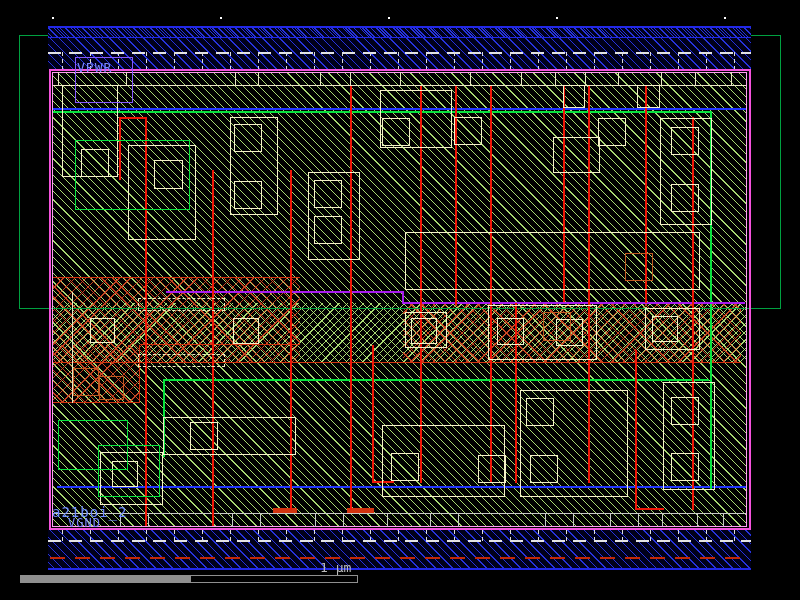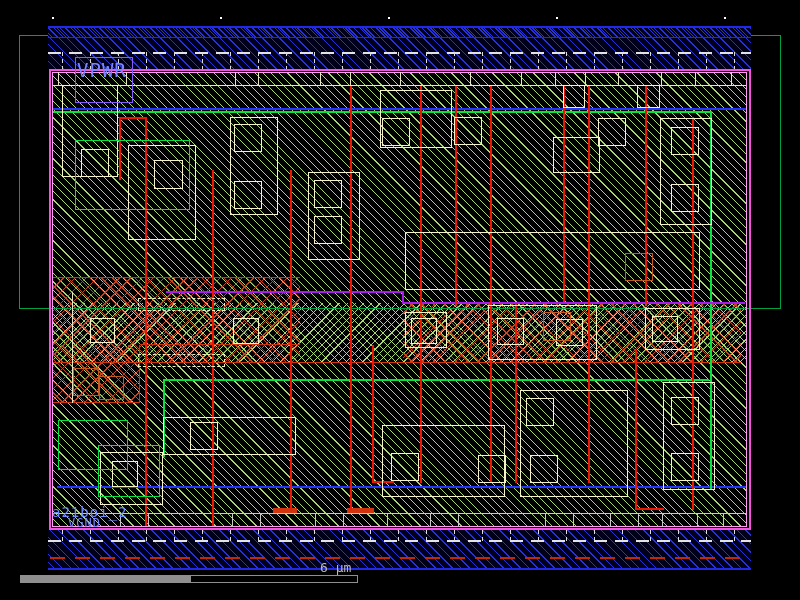--- a/index.html
+++ b/index.html
@@ -36,33 +36,33 @@
   .s-gray{background:#c9c9c9;}
   
   .s-pink1{border:2px solid #f553dd;}
   .s-pink2{border:1px solid #ff9df2;}
   .s-pin{border:1px solid #8659ff;}
   .s-dot{background:#fff;}
   .s-sbfill{background:#8f8f8f;}
   .s-sbout{border:1px solid #8f8f8f;}
   
   .lbl{position:absolute;z-index:50;white-space:pre;line-height:1;}
-  #vpwr-label{left:77px;top:61px;color:#7a86ff;font-size:19px;letter-spacing:1px;}
+  #vpwr-label{left:77px;top:61px;color:#7a86ff;font-size:13px;letter-spacing:1px;}
   #cell-label{left:52px;top:505px;color:#6f8cff;font-size:14px;letter-spacing:1px;}
   #vgnd-label{left:68px;top:517px;color:#7a86ff;font-size:12px;letter-spacing:1px;}
   #scale-label{left:320px;top:561px;color:#b9b9b9;font-size:13px;}
 </style>
 </head>
 <body>
 
 <div id="canvas">
   <div class="lbl" id="vpwr-label">VPWR</div>
   <div class="lbl" id="cell-label">a21boi_2</div>
   <div class="lbl" id="vgnd-label">VGND</div>
-  <div class="lbl" id="scale-label">6 µm</div>
+  <div class="lbl" id="scale-label">1 µm</div>
 <div class="shape s-nw" style="left: 19px; top: 35px; width: 762px; height: 274px;"></div>
     <div class="shape s-bandblue" style="left: 48px; top: 27px; width: 703px; height: 42px;"></div>
     <div class="shape s-bandblue" style="left: 48px; top: 530px; width: 703px; height: 40px;"></div>
     <div class="shape s-bandblue2" style="left: 48px; top: 27px; width: 703px; height: 11px;"></div>
     <div class="shape s-cellhatch" style="left: 53px; top: 72px; width: 694px; height: 455px;"></div>
     <div class="shape s-xgrn" style="left: 53px; top: 303px; width: 694px; height: 60px;"></div>
     <div class="shape s-xred" style="left: 53px; top: 278px; width: 247px; height: 85px;"></div>
     <div class="shape s-xred" style="left: 403px; top: 303px; width: 338px; height: 60px;"></div>
     <div class="shape s-xred" style="left: 53px; top: 345px; width: 87px; height: 58px;"></div>
     <div class="shape s-blu2" style="left: 48px; top: 26px; width: 703px; height: 2px;"></div>

